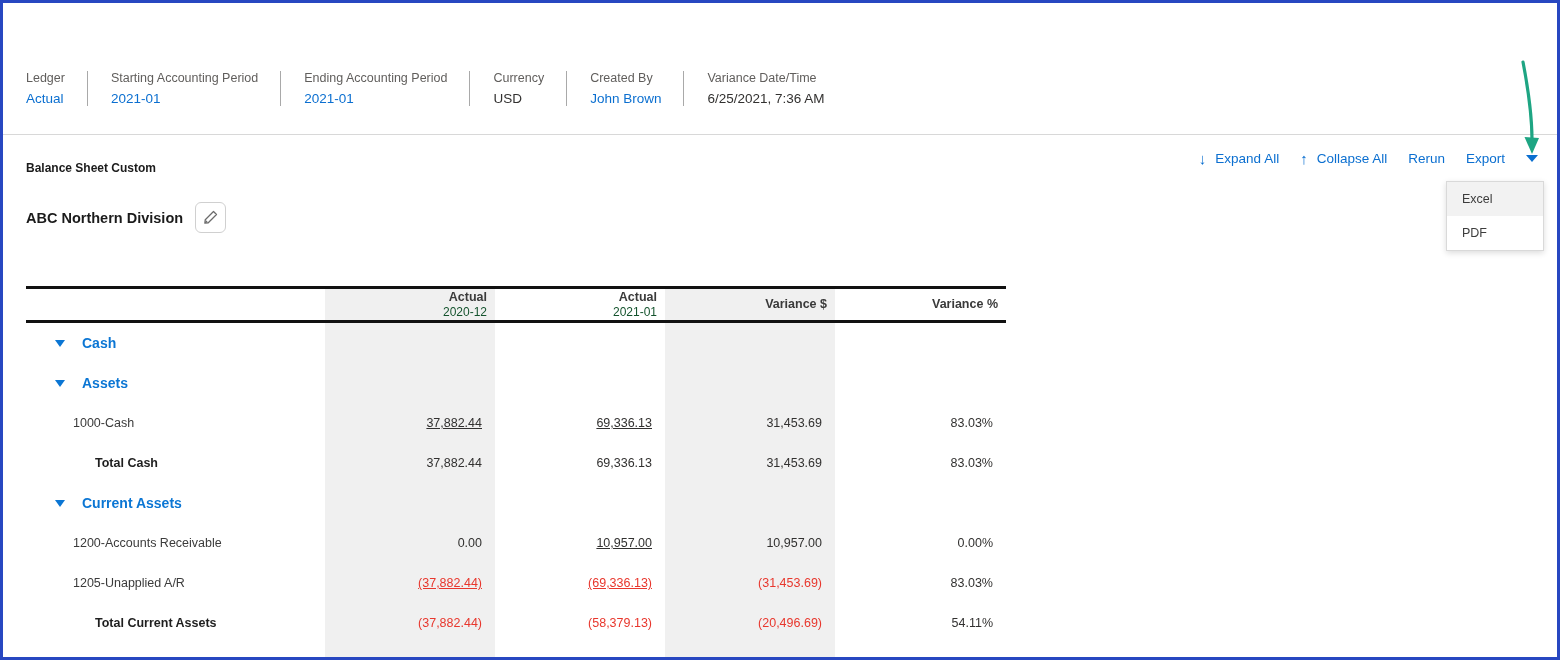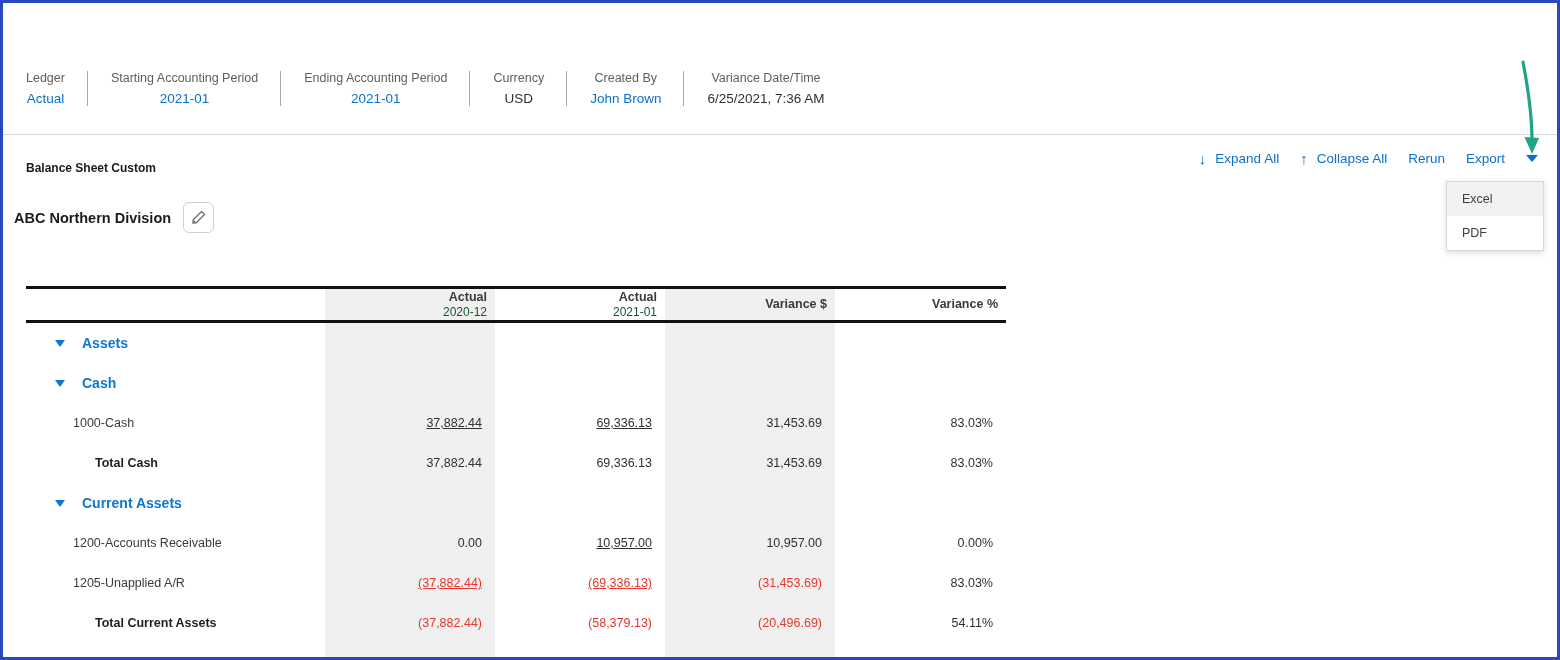--- a/index.html
+++ b/index.html
@@ -13,38 +13,38 @@
   
   .more-info-btn {
     position:absolute; left:8px; top:13px; height:31px;
     display:flex; align-items:center; gap:12px; padding:0 14px 0 12px;
     border:1px solid #8db6e8; border-radius:6px; background:#fff; cursor:pointer;
   }
   .more-info-btn .label { font-size:13px; font-weight:bold; color:#0b6fd0; }
   .tri-down { width:0; height:0; border-left:5px solid transparent; border-right:5px solid transparent; border-top:6px solid #0b6fd0; }
 
   
-  .info-bar { position:absolute; left:23px; top:68px; display:flex; align-items:stretch;text-align:center; }
+  .info-bar { position:absolute; left:23px; top:68px; display:flex; align-items:stretch; }
   .info-field { padding-right:22px; }
   .info-field + .info-field { padding-left:23px; border-left:1px solid #a9a9a9; }
   .info-label { font-size:12.5px; color:#605e5c; margin-bottom:6px; white-space:nowrap; }
   .info-value { font-size:13.5px; color:#323130; white-space:nowrap; }
   .info-value.link { color:#0b6fd0; cursor:pointer; }
 
   .top-divider { position:absolute; left:0; top:131px; width:100%; height:1px; background:#d8d8d8; }
 
   
   .toolbar { position:absolute; top:147px; right:19px; display:flex; align-items:center; gap:21px; }
   .tool-link { display:flex; align-items:center; gap:9px; color:#0b6fd0; font-size:13.5px; cursor:pointer; }
   .tool-arrow { font-size:15px; font-weight:bold; color:#0b6fd0; }
   .export-caret { width:0; height:0; border-left:6px solid transparent; border-right:6px solid transparent; border-top:7px solid #0b6fd0; cursor:pointer; }
 
   
   .report-title { position:absolute; left:23px; top:158px; font-size:12px; font-weight:bold; color:#1b1b1b; }
-  .subtitle-row { position:absolute; left:11px; top:199px; display:flex; align-items:center; gap:12px; }
+  .subtitle-row { position:absolute; left:23px; top:199px; display:flex; align-items:center; gap:12px; }
   .report-subtitle { font-size:14.5px; font-weight:bold; color:#1b1b1b; }
   .edit-btn { width:31px; height:31px; border:1px solid #d0d0d0; border-radius:6px; background:#fff; display:flex; align-items:center; justify-content:center; cursor:pointer; }
 
   
   .export-menu {
     position:absolute; left:1443px; top:178px; width:98px;
     background:#fff; border:1px solid #d9d9d9; box-shadow:0 2px 6px rgba(0,0,0,.14);
   }
   .menu-item { height:34px; display:flex; align-items:center; padding-left:15px; font-size:12.5px; color:#3c3c3c; cursor:pointer;text-align:right; }
   .menu-item.hl { background:#f2f2f2; }
@@ -163,31 +163,31 @@
           <div class="l1">Variance $</div>
         </div>
         <div class="th">
           <div class="l1">Variance %</div>
         </div>
       </div>
     <div id="tbody">
         <div class="trow row-section">
           <div class="tcell tlabel">
             <span class="section-tri"></span>
+            <span class="section-text">Cash</span>
+          </div>
+          <div class="tcell shaded"></div>
+          <div class="tcell"></div>
+          <div class="tcell shaded"></div>
+          <div class="tcell"></div>
+        </div>
+        <div class="trow row-section">
+          <div class="tcell tlabel">
+            <span class="section-tri"></span>
             <span class="section-text">Assets</span>
-          </div>
-          <div class="tcell shaded"></div>
-          <div class="tcell"></div>
-          <div class="tcell shaded"></div>
-          <div class="tcell"></div>
-        </div>
-        <div class="trow row-section">
-          <div class="tcell tlabel">
-            <span class="section-tri"></span>
-            <span class="section-text">Cash</span>
           </div>
           <div class="tcell shaded"></div>
           <div class="tcell"></div>
           <div class="tcell shaded"></div>
           <div class="tcell"></div>
         </div>
         <div class="trow row-account">
           <div class="tcell tlabel">
             <span class="acct-text">1000-Cash</span>
           </div>

